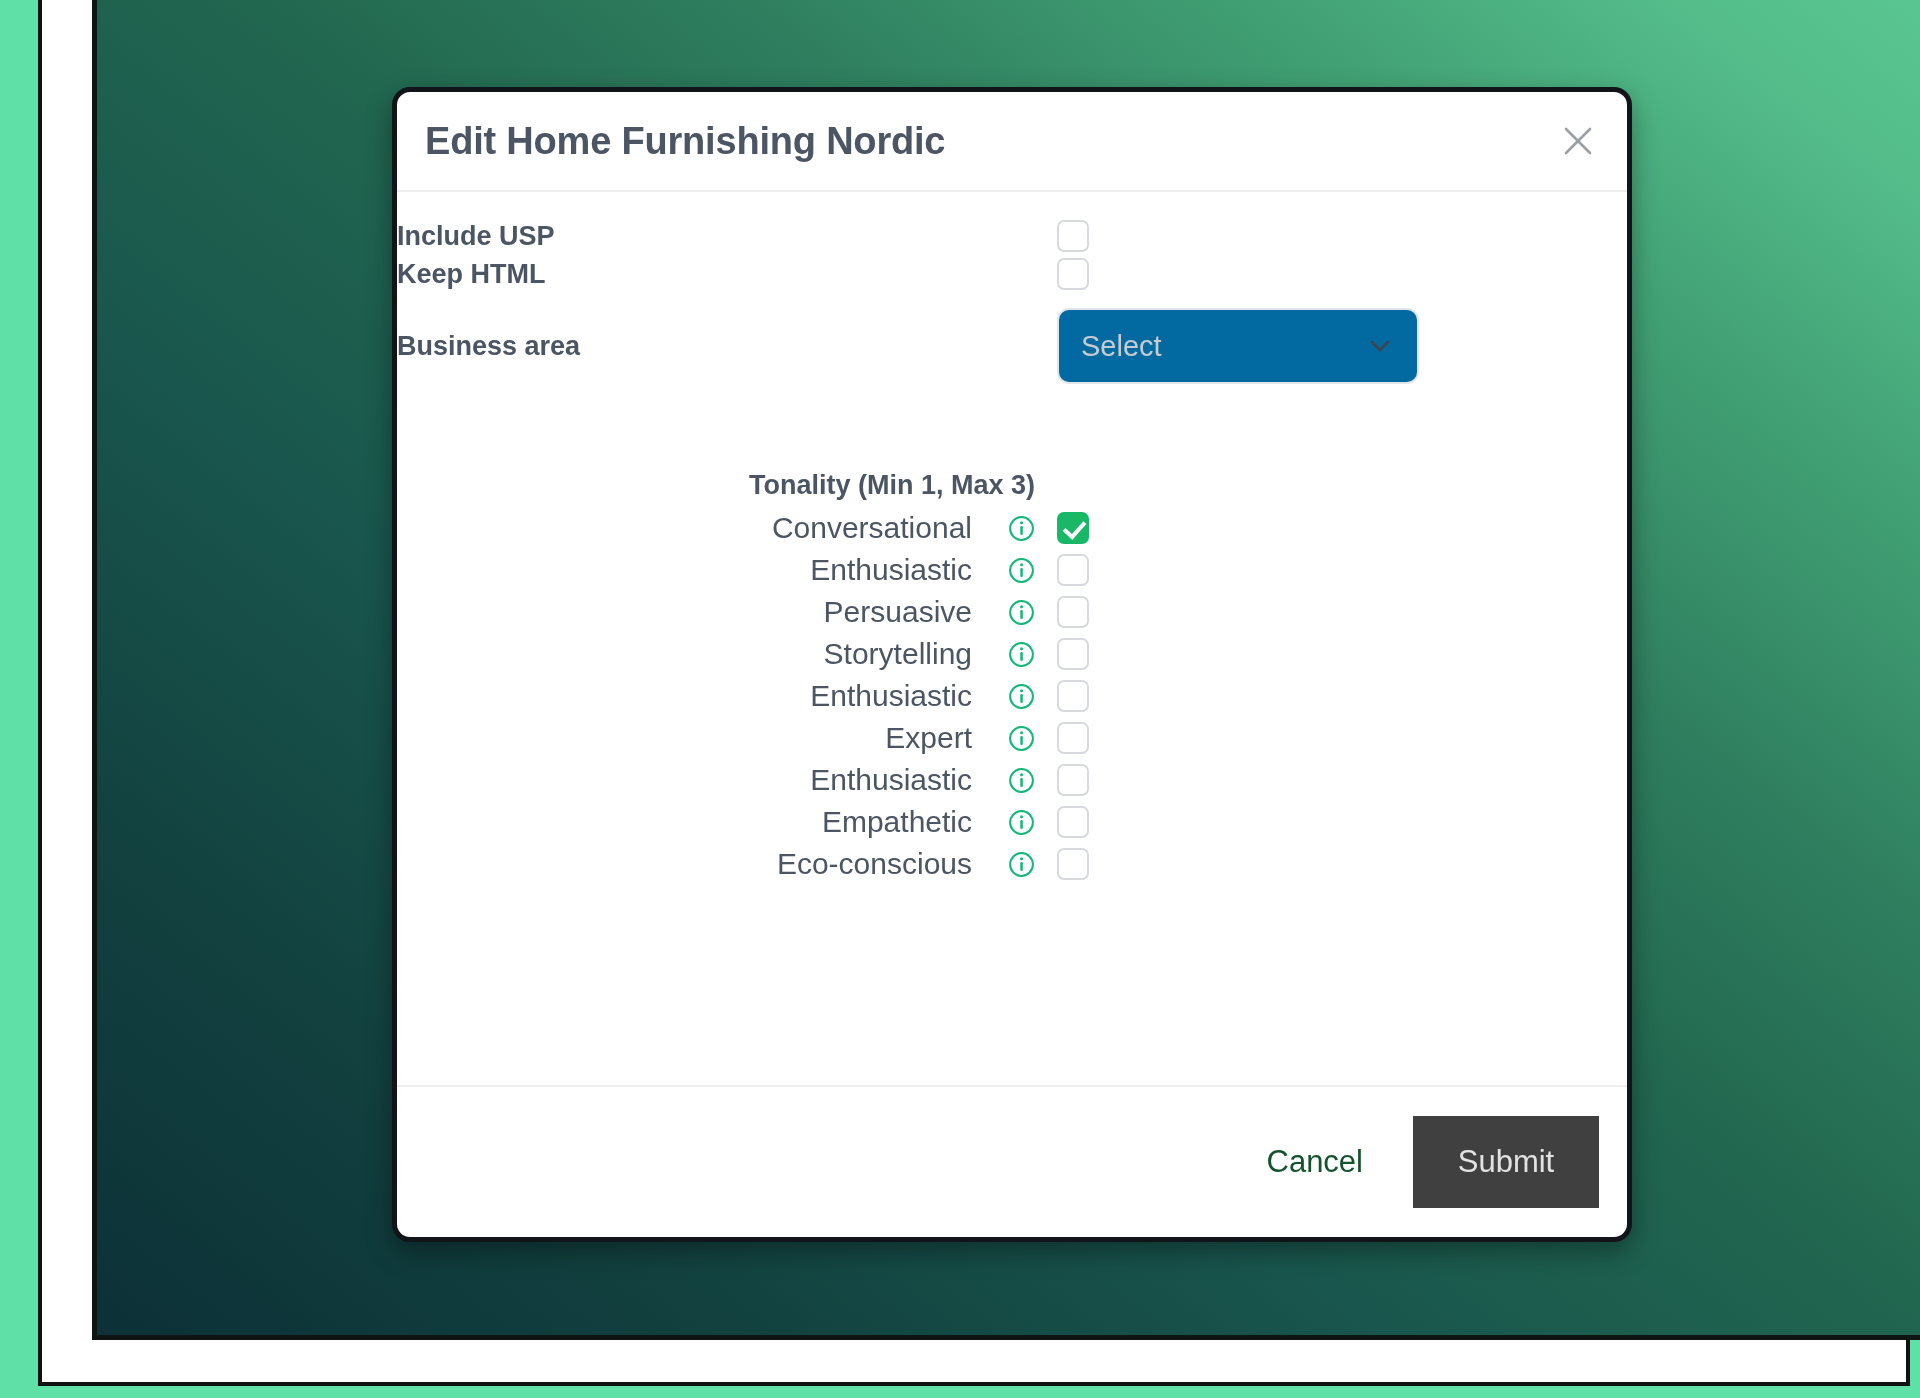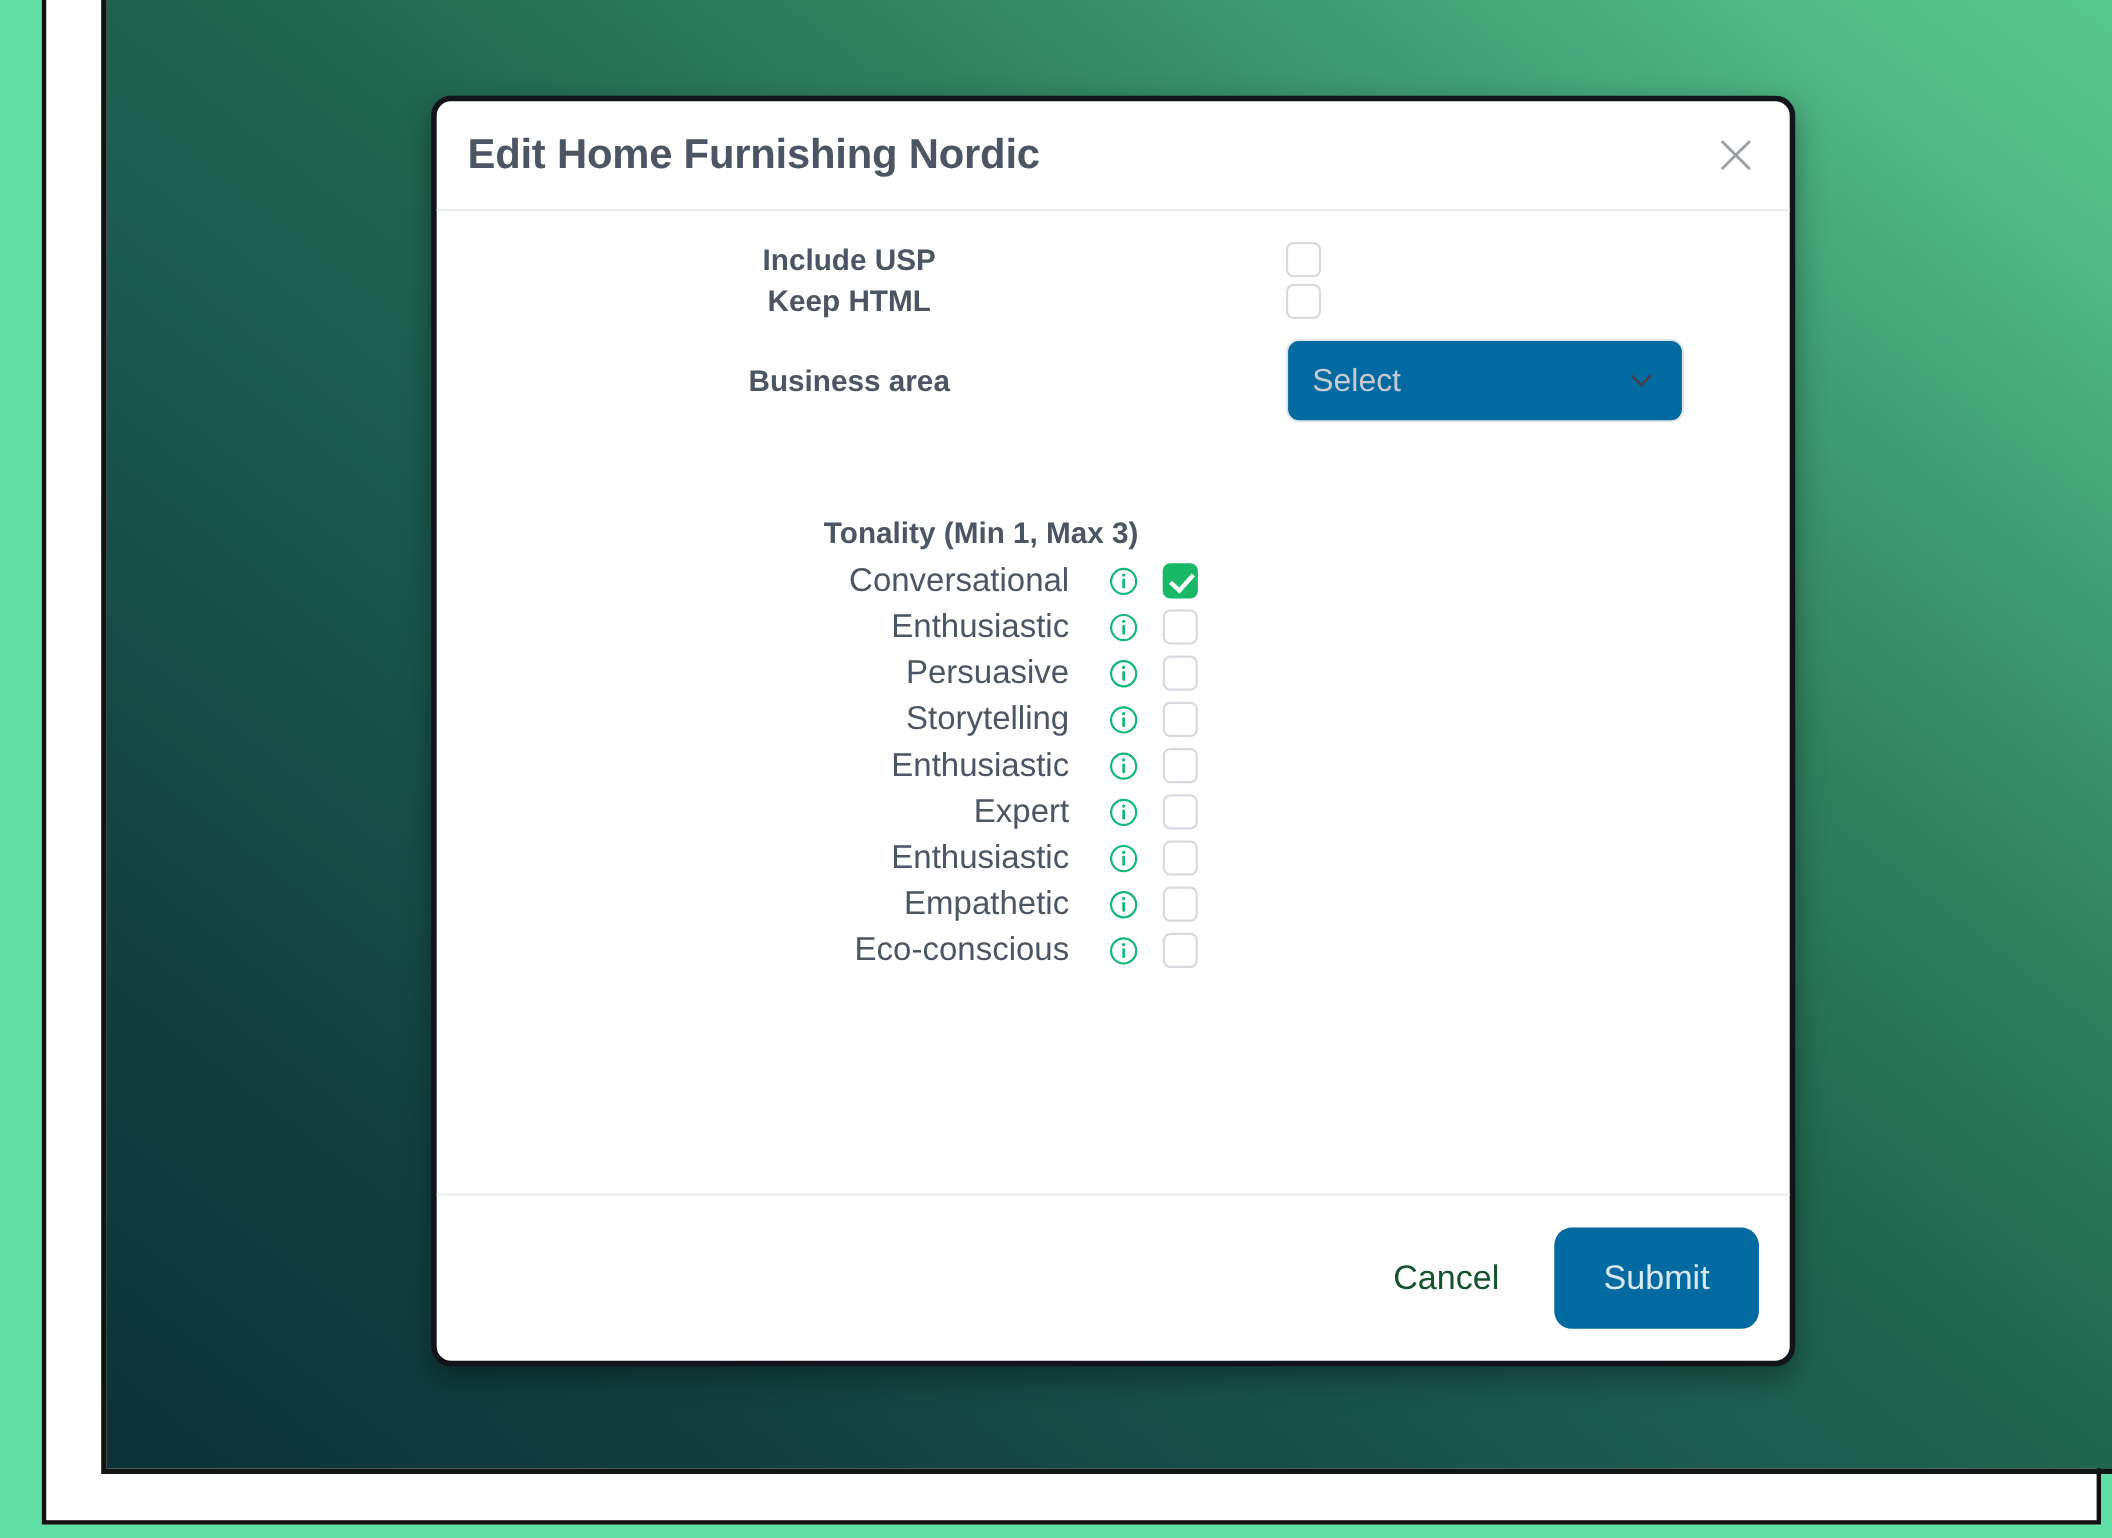--- a/index.html
+++ b/index.html
@@ -106,22 +106,22 @@
     position: relative;
   }
 
   
   .form-row {
     display: flex;
     align-items: center;
     margin-bottom: 6px;
   }
   .form-label {
-    width: 772px;
-    text-align: center;
+    width: 660px;
+    text-align: left;
     padding-right: 22px;
     box-sizing: border-box;
     font-size: 27px;
     font-weight: bold;
     color: #4b5563;
   }
   .cb {
     width: 32px;
     height: 32px;
     border: 2px solid #d6dadf;
@@ -225,24 +225,24 @@
     background: transparent;
     border: none;
     padding: 14px 26px;
     cursor: pointer;
     font-family: "Liberation Sans", sans-serif;
   }
   .btn-submit {
     margin-left: 24px;
     width: 186px;
     height: 92px;
-    background: #0369a1;
+    background: #404040;
     color: rgba(255,255,255,0.85);
     border: none;
-    border-radius: 16px;
+    border-radius: 0;
     font-size: 31px;
     cursor: pointer;
     font-family: "Liberation Sans", sans-serif;
   }
 </style>
 </head>
 <body>
 
 <div id="screen">
   <div id="white-frame">

